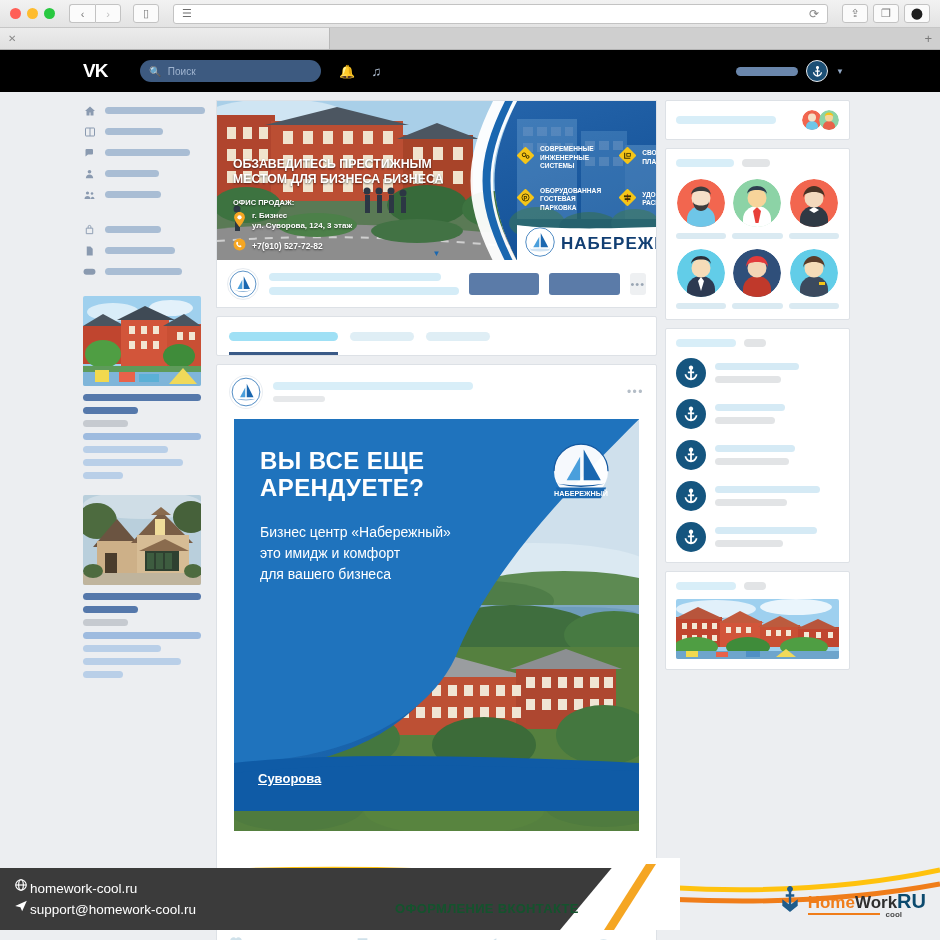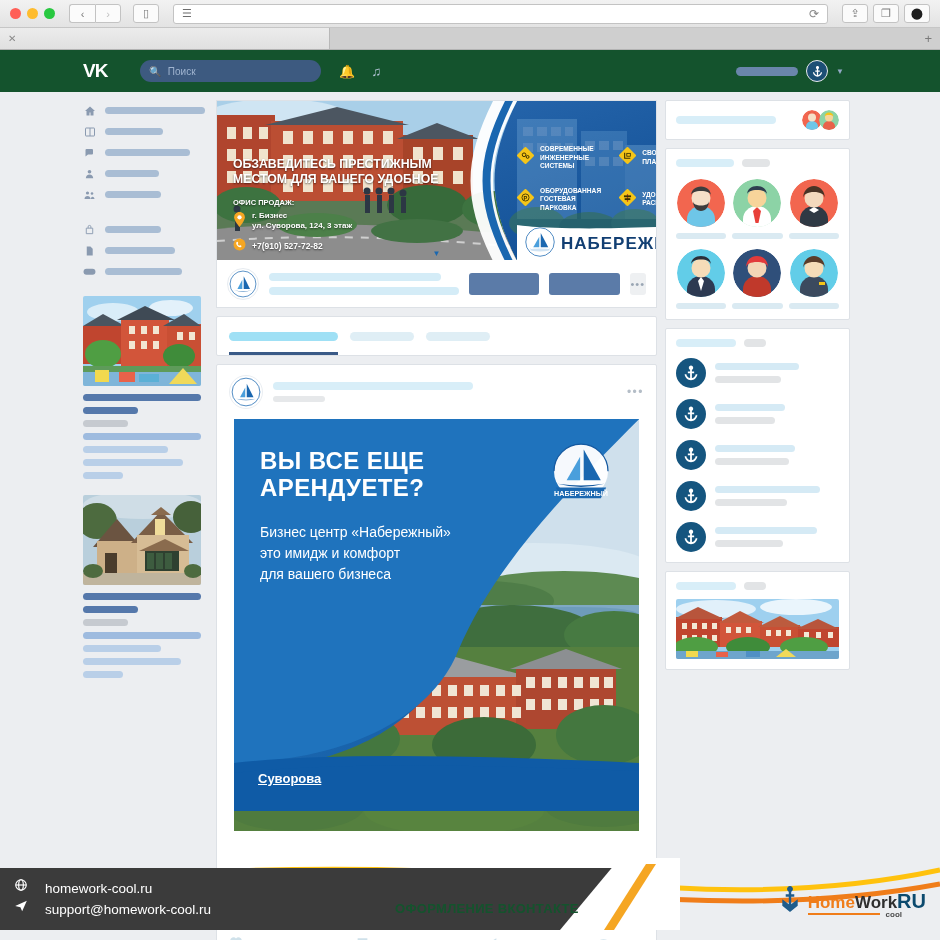--- a/index.html
+++ b/index.html
@@ -62,21 +62,21 @@
     background: linear-gradient(180deg,#ececec,#e0e0e0);
     border-right: 1px solid #b8b8b8;
     display: flex; align-items: center; padding: 0 8px;
     font-size: 10px; color: #8a8a8a;
   }
   .tab-rest { flex:1; background:#cfcfcf; display:flex; align-items:center; justify-content:flex-end; padding-right:8px; color:#7a7a7a; font-size:13px; }
 
   
   .vk-header {
     height: 42px;
-    background: #14532d;
+    background: #000000;
     display: flex; align-items: center;
     position: relative;
   }
   .vk-logo {
     margin-left: 83px;
     color: #fff; font-weight: bold; font-size: 19px;
     letter-spacing: -1px;
   }
   .vk-search {
     margin-left: 33px;
@@ -179,21 +179,21 @@
   
   .footer {
     position:absolute; left:0; bottom:0; width:940px; height:72px;
     overflow:hidden;
   }
   .footer-dark {
     position:absolute; left:0; bottom:0; width:620px; height:62px;
     background:#3b3b3b;
   }
   .f-contacts { position:absolute; left:14px; bottom:10px; color:#fff; font-size:13.5px; line-height:21px; }
-  .f-contact-row { display:flex; align-items:flex-end; gap:17px; }
+  .f-contact-row { display:flex; align-items:flex-end; gap:2px; }
   .f-ico { font-size:12px; }
   .f-center {
     position:absolute; left:395px; bottom:14px;
     color:#14532d; font-size:13px; font-weight:bold; letter-spacing:0.3px;
   }
   .hw-logo { position:absolute; right:14px; bottom:14px; display:flex; align-items:center; gap:6px; }
   .hw-text { font-size:17px; font-weight:bold; }
   .hw-home { color:#f07d1a; }
   .hw-work { color:#2f2f2f; }
   .hw-ru { color:#0c4a6e; font-size:20px; }
@@ -526,21 +526,21 @@
           </g>
 
           <path d="M276 0 C246 60 246 100 276 160 L300 160 C268 100 268 60 300 0 Z" fill="#ffffff" opacity="0.95"></path>
           <path d="M288 0 C258 60 258 100 288 160 L296 160 C266 100 266 60 296 0 Z" fill="#1a67b0"></path>
 
           <path d="M300 124 C300 124 330 130 441 126 L441 160 L300 160 Z" fill="#ffffff"></path>
         </svg>
 
         <div style="position:absolute;left:16px;top:56px;width:260px;">
           <div style="font-size:12.3px;font-weight:bold;color:#fff;line-height:15px;text-shadow:0 1px 2px rgba(0,0,0,.6);">ОБЗАВЕДИТЕСЬ ПРЕСТИЖНЫМ</div>
-          <div style="font-size:12.3px;font-weight:bold;color:#fff;line-height:15px;text-shadow:0 1px 2px rgba(0,0,0,.6);">МЕСТОМ ДЛЯ ВАШЕГО УДОБНОЕ</div>
+          <div style="font-size:12.3px;font-weight:bold;color:#fff;line-height:15px;text-shadow:0 1px 2px rgba(0,0,0,.6);">МЕСТОМ ДЛЯ БИЗНЕСА БИЗНЕСА</div>
         </div>
         <div style="position:absolute;left:16px;top:97px;font-size:7.5px;font-weight:bold;color:#fff;text-shadow:0 1px 2px rgba(0,0,0,.6);">ОФИС ПРОДАЖ:</div>
         <div style="position:absolute;left:16px;top:110px;display:flex;align-items:center;gap:6px;">
           <span>
             <svg width="13" height="15" viewBox="0 0 24 28">
                 <path d="M12 0C6 0 2 4.4 2 10c0 7 10 18 10 18s10-11 10-18C22 4.4 18 0 12 0z" fill="#f5a623"></path>
                 <circle cx="12" cy="10" r="4" fill="#fff"></circle>
               </svg>
           </span>
           <div>

